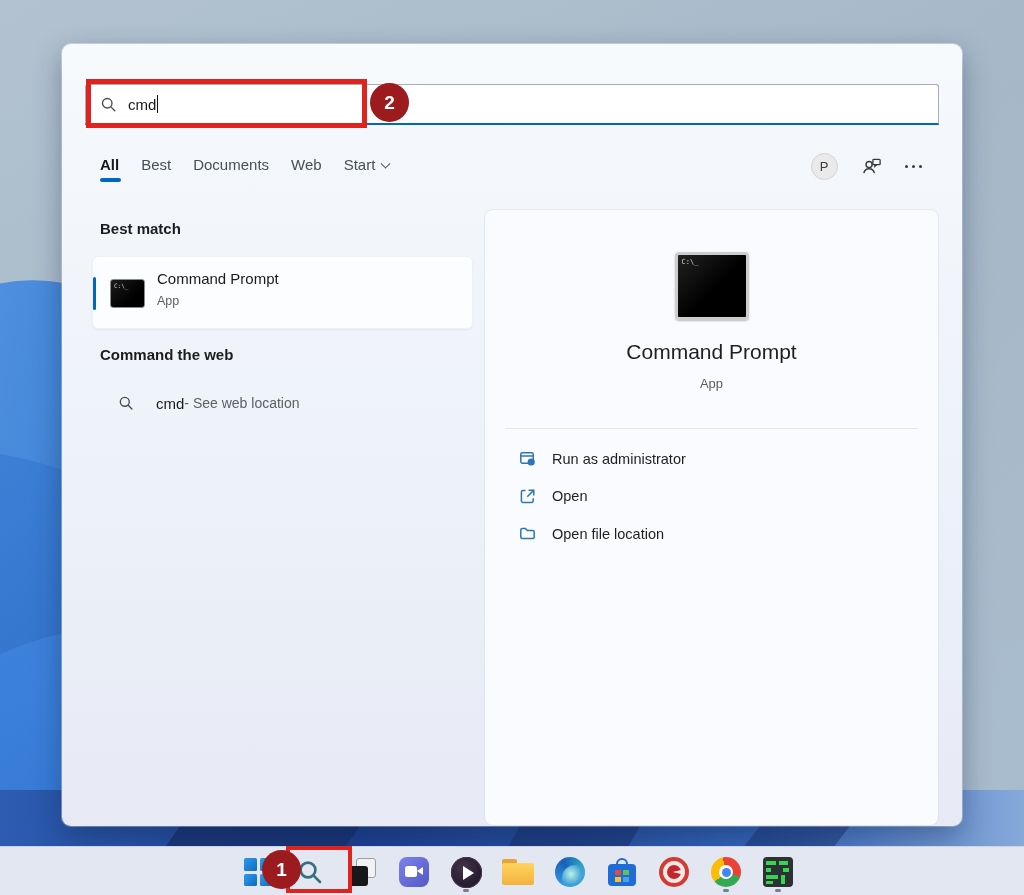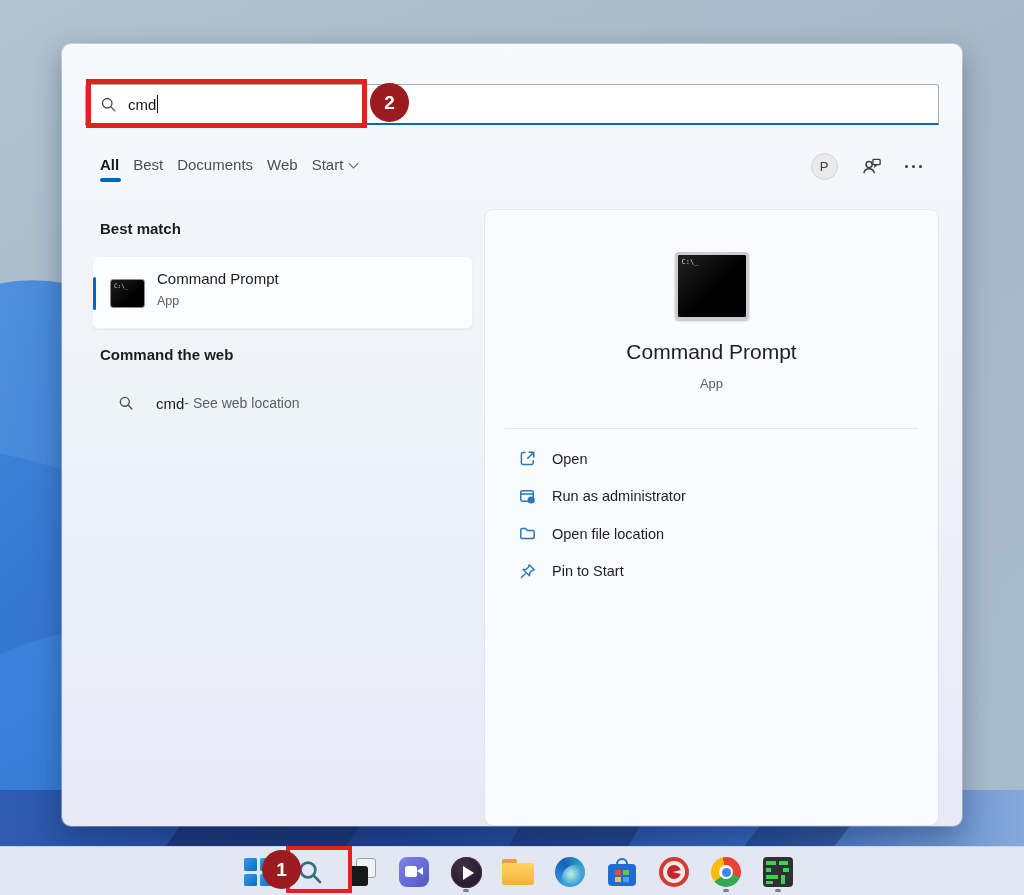--- a/index.html
+++ b/index.html
@@ -39,21 +39,21 @@
   .caret { display:inline-block; width:1px; height:18px; background:#111;
     vertical-align:middle; margin-left:1px; }
 
   .anno-box-search { position:absolute; left:24px; top:35px; width:281px; height:49px;
     border:5px solid #df241f; z-index:6; }
   .badge { background:#9b1b1e; border-radius:50%; color:#fff; font-weight:bold;
     display:flex; align-items:center; justify-content:center; z-index:7; }
   .badge-2 { position:absolute; left:308px; top:39px; width:39px; height:39px; font-size:19px; }
 
   
-  .tabs { position:absolute; left:38px; top:112px; display:flex; gap:14px; align-items:flex-start; }
+  .tabs { position:absolute; left:38px; top:112px; display:flex; gap:22px; align-items:flex-start; }
   .tab { font-size:15px; color:#494f56; position:relative; padding-bottom:9px; cursor:default; }
   .tab.active { color:#16181b; font-weight:bold; }
   .tab.active .underline { position:absolute; left:0; bottom:0; width:21px; height:4px;
     border-radius:2px; background:#0067c0; }
   .tab .morecaret { display:inline-block; width:7px; height:7px; border-right:1.6px solid #494f56;
     border-bottom:1.6px solid #494f56; transform:rotate(45deg) translate(-2px,-2px); margin-left:7px; }
 
   .head-icons { position:absolute; top:109px; right:40px; display:flex; align-items:center; gap:22px; }
   .avatar { width:27px; height:27px; border-radius:50%; background:#eaeaea;
     border:1px solid #d3d3d3; color:#3c3c3c; font-size:13px; display:flex;
@@ -271,50 +271,43 @@
   <div class="rightpanel">
     <div class="cmd-icon-lg">C:\_</div>
     <div class="app-title">Command Prompt</div>
     <div class="app-sub">App</div>
     <div class="divider"></div>
 
     <div class="actions">
 
       <div class="action">
         <svg viewBox="0 0 19 19">
+          <rect x="2.8" y="3.8" width="12.4" height="10.4" rx="1.4" fill="none" stroke="#2e75b6" stroke-width="1.5"></rect>
+          <line x1="2.8" y1="7" x2="15.2" y2="7" stroke="#2e75b6" stroke-width="1.5"></line>
+          <circle cx="13.2" cy="13" r="3.6" fill="#2e75b6"></circle>
+        </svg>
+        <span>Run as administrator</span>
+      </div>
+
+      <div class="action">
+        <svg viewBox="0 0 19 19">
           <path d="M7.5 3.6H5A1.6 1.6 0 0 0 3.4 5.2v8.6A1.6 1.6 0 0 0 5 15.4h8.6a1.6 1.6 0 0 0 1.6-1.6v-2.6" fill="none" stroke="#2e75b6" stroke-width="1.5"></path>
           <path d="M10.6 3.2h5.2v5.2" fill="none" stroke="#2e75b6" stroke-width="1.5"></path>
           <path d="M15.6 3.4 9.3 9.7" fill="none" stroke="#2e75b6" stroke-width="1.5"></path>
         </svg>
         <span>Open</span>
       </div>
 
       <div class="action">
         <svg viewBox="0 0 19 19">
-          <rect x="2.8" y="3.8" width="12.4" height="10.4" rx="1.4" fill="none" stroke="#2e75b6" stroke-width="1.5"></rect>
-          <line x1="2.8" y1="7" x2="15.2" y2="7" stroke="#2e75b6" stroke-width="1.5"></line>
-          <circle cx="13.2" cy="13" r="3.6" fill="#2e75b6"></circle>
-        </svg>
-        <span>Run as administrator</span>
-      </div>
-
-      <div class="action">
-        <svg viewBox="0 0 19 19">
           <path d="M2.8 6A1.5 1.5 0 0 1 4.3 4.5h3.2l1.8 2h5.4A1.5 1.5 0 0 1 16.2 8v5a1.5 1.5 0 0 1-1.5 1.5H4.3A1.5 1.5 0 0 1 2.8 13z" fill="none" stroke="#2e75b6" stroke-width="1.5"></path>
         </svg>
         <span>Open file location</span>
       </div>
 
-      <div class="action">
-        <svg viewBox="0 0 19 19">
-          <path d="M11.2 2.8l5 5-2.1.6-2.3 2.3-.3 3.1-6.3-6.3 3.1-.3 2.3-2.3z" fill="none" stroke="#2e75b6" stroke-width="1.4" stroke-linejoin="round"></path>
-          <line x1="7.2" y1="11.8" x2="3.4" y2="15.6" stroke="#2e75b6" stroke-width="1.4" stroke-linecap="round"></line>
-        </svg>
-        <span>Pin to Start</span>
-      </div>
 
 
     </div>
   </div>
 </div>
 
 <div class="taskbar">
   <div class="tb-items">
 
     <div class="tb-item">

